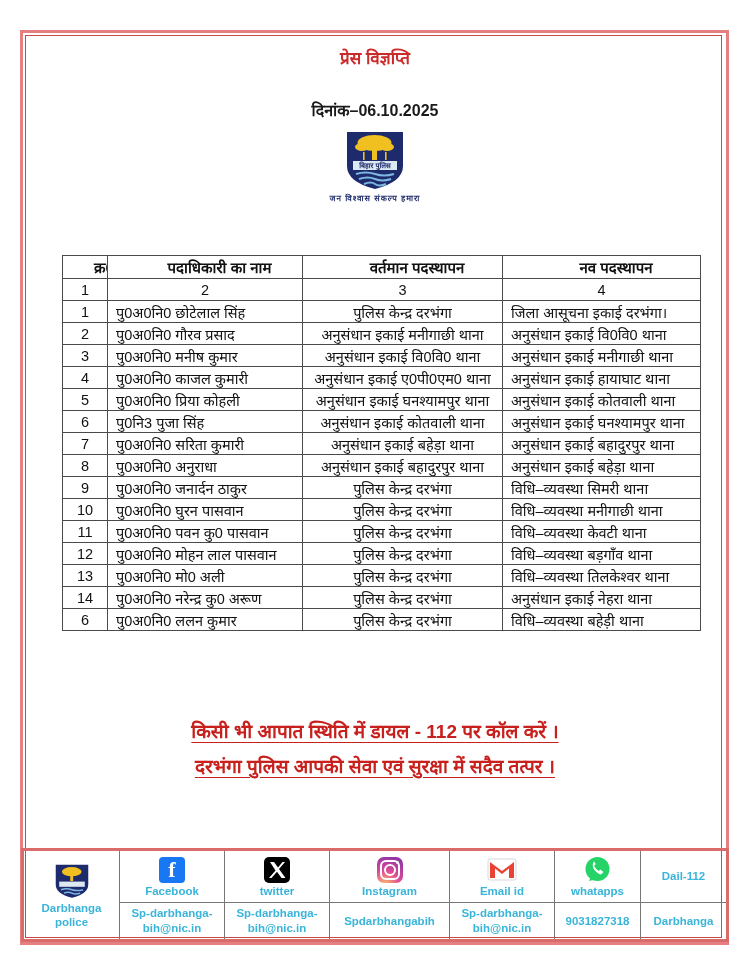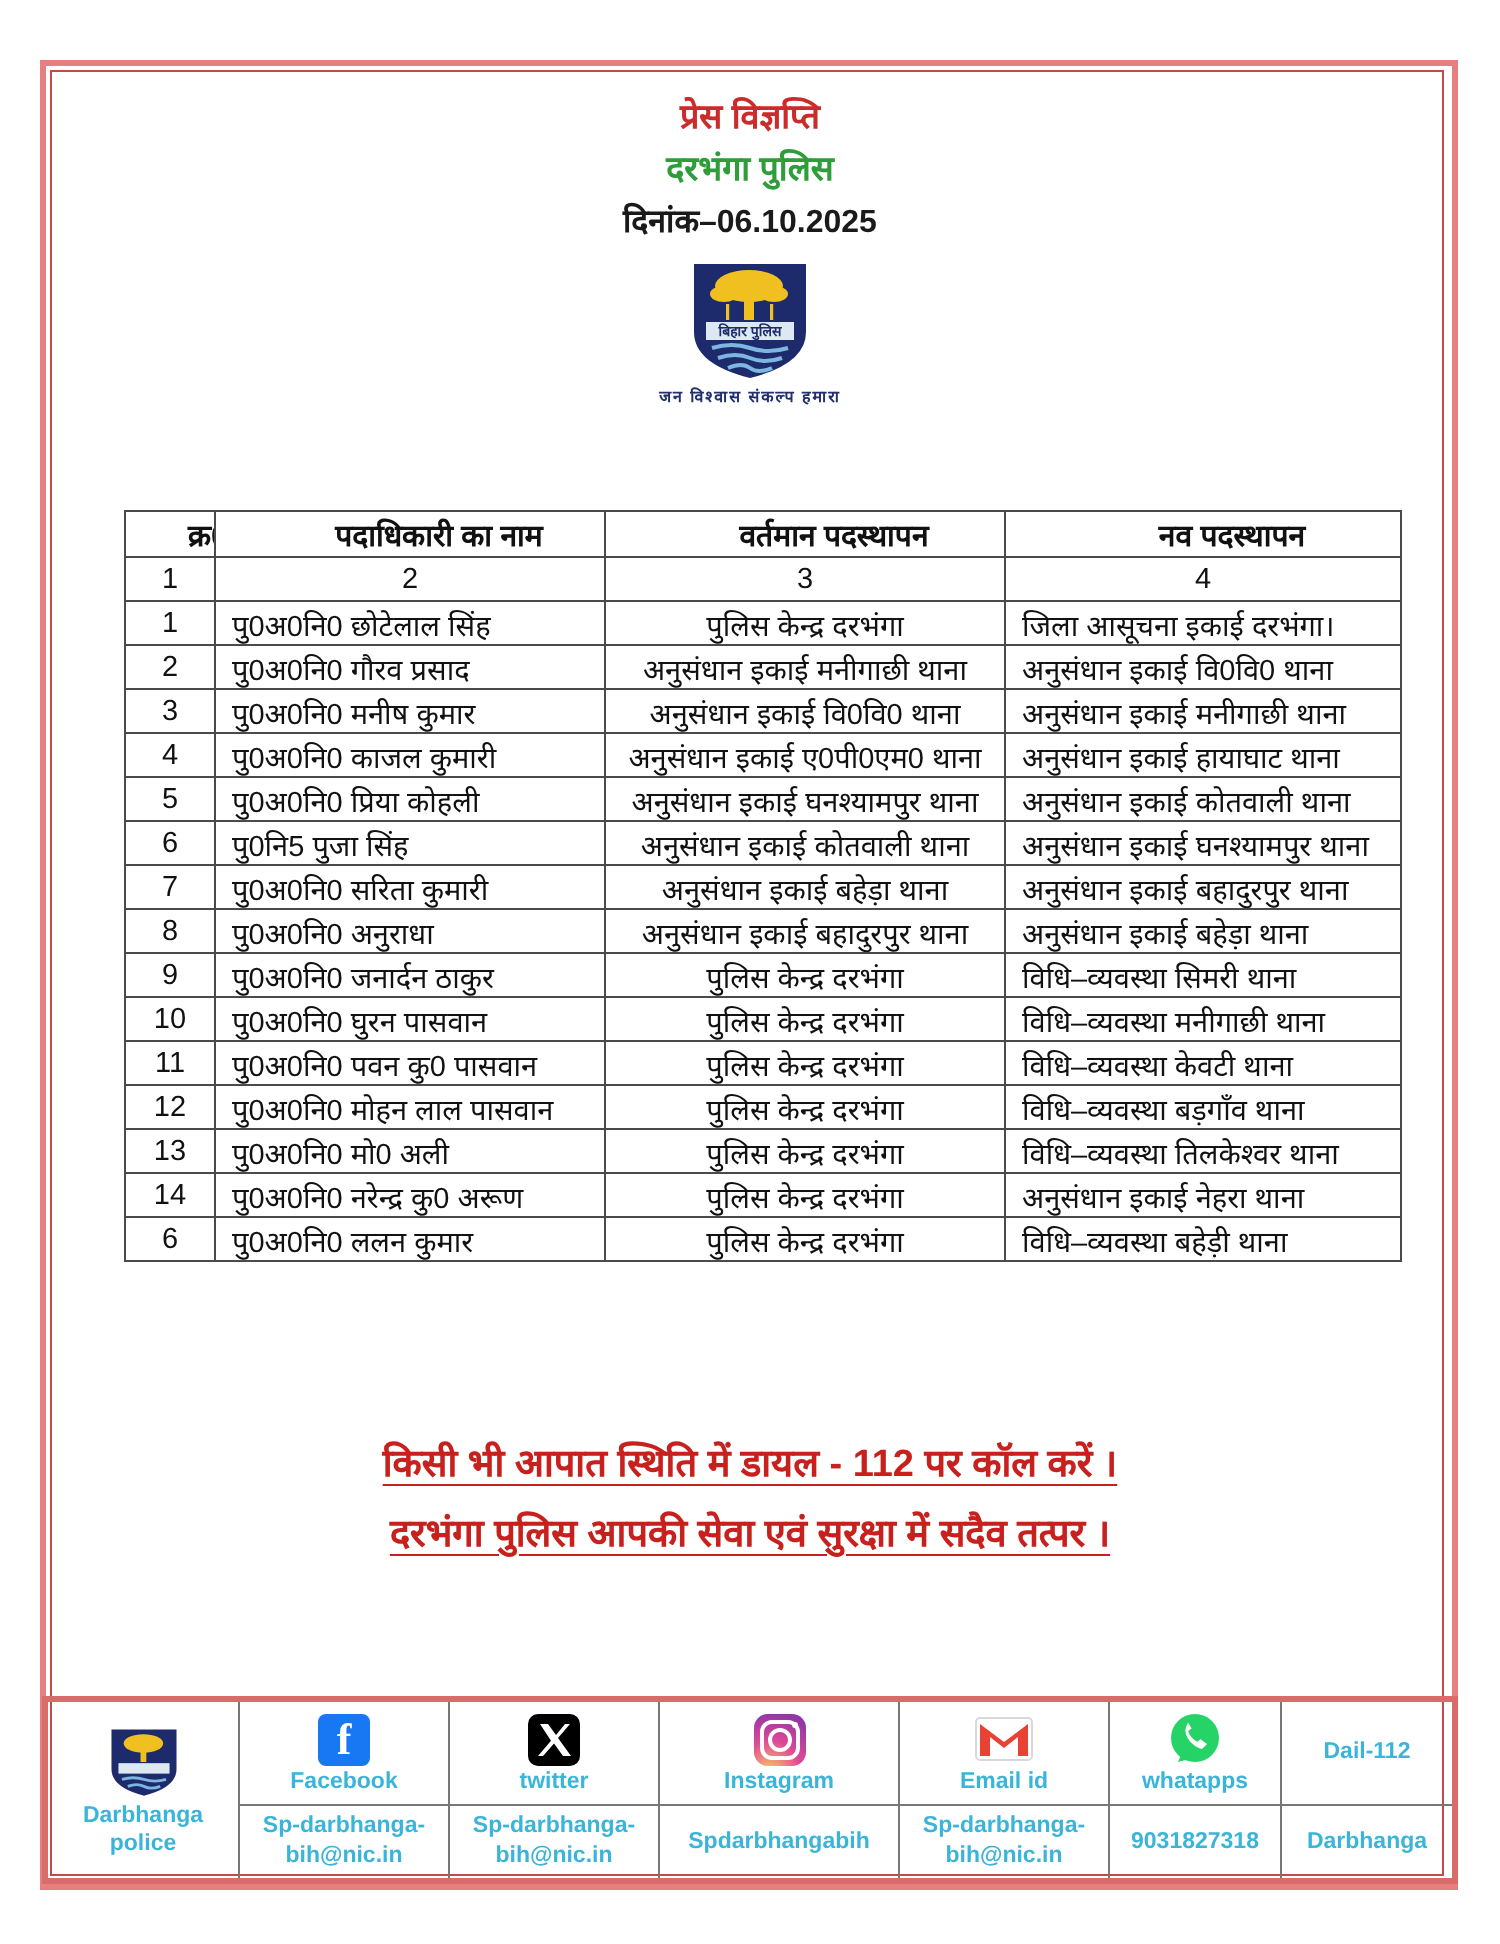--- a/index.html
+++ b/index.html
@@ -45,21 +45,20 @@
 </style>
 </head>
 <body>
 
 <div class="page">
 
   <div class="frame-outer"></div>
   <div class="frame-inner"></div>
 
   <div class="center-line t-press">प्रेस विज्ञप्ति</div>
-  <div class="center-line t-org">दरभंगा पुलिस</div>
   <div class="center-line t-date">दिनांक–06.10.2025</div>
 
   <div class="logo-wrap">
     <svg width="62" height="60" viewBox="0 0 62 60">
       <path d="M3 2 H59 V36 Q59 52 31 59 Q3 52 3 36 Z" fill="#1d2a6b"></path>
       <rect x="28" y="20" width="5" height="10" fill="#f0c020"></rect>
       <ellipse cx="30.5" cy="13" rx="17" ry="8" fill="#f0c020"></ellipse>
       <ellipse cx="18" cy="17" rx="7" ry="4" fill="#f0c020"></ellipse>
       <ellipse cx="43" cy="17" rx="7" ry="4" fill="#f0c020"></ellipse>
       <rect x="19" y="22" width="1.6" height="8" fill="#f0c020"></rect>
@@ -127,21 +126,21 @@
 
         <tr>
           <td class="c">5</td>
           <td class="l">पु0अ0नि0 प्रिया कोहली</td>
           <td class="c">अनुसंधान इकाई घनश्यामपुर थाना</td>
           <td class="l">अनुसंधान इकाई कोतवाली थाना</td>
         </tr>
 
         <tr>
           <td class="c">6</td>
-          <td class="l">पु0नि5 पुजा सिंह</td>
+          <td class="l">पु0नि3 पुजा सिंह</td>
           <td class="c">अनुसंधान इकाई कोतवाली थाना</td>
           <td class="l">अनुसंधान इकाई घनश्यामपुर थाना</td>
         </tr>
 
         <tr>
           <td class="c">7</td>
           <td class="l">पु0अ0नि0 सरिता कुमारी</td>
           <td class="c">अनुसंधान इकाई बहेड़ा थाना</td>
           <td class="l">अनुसंधान इकाई बहादुरपुर थाना</td>
         </tr>

